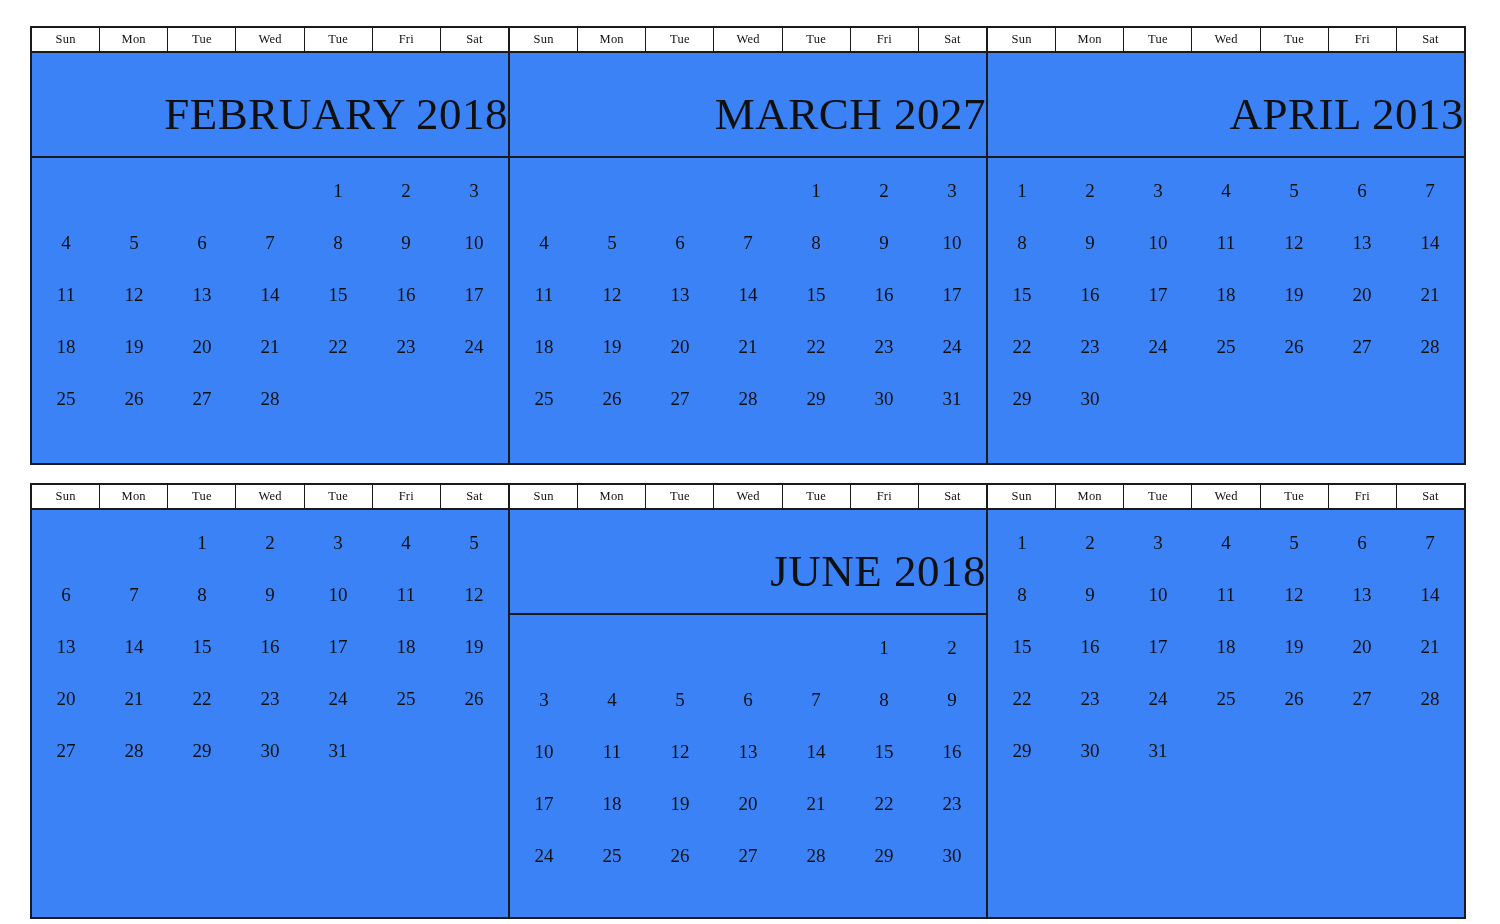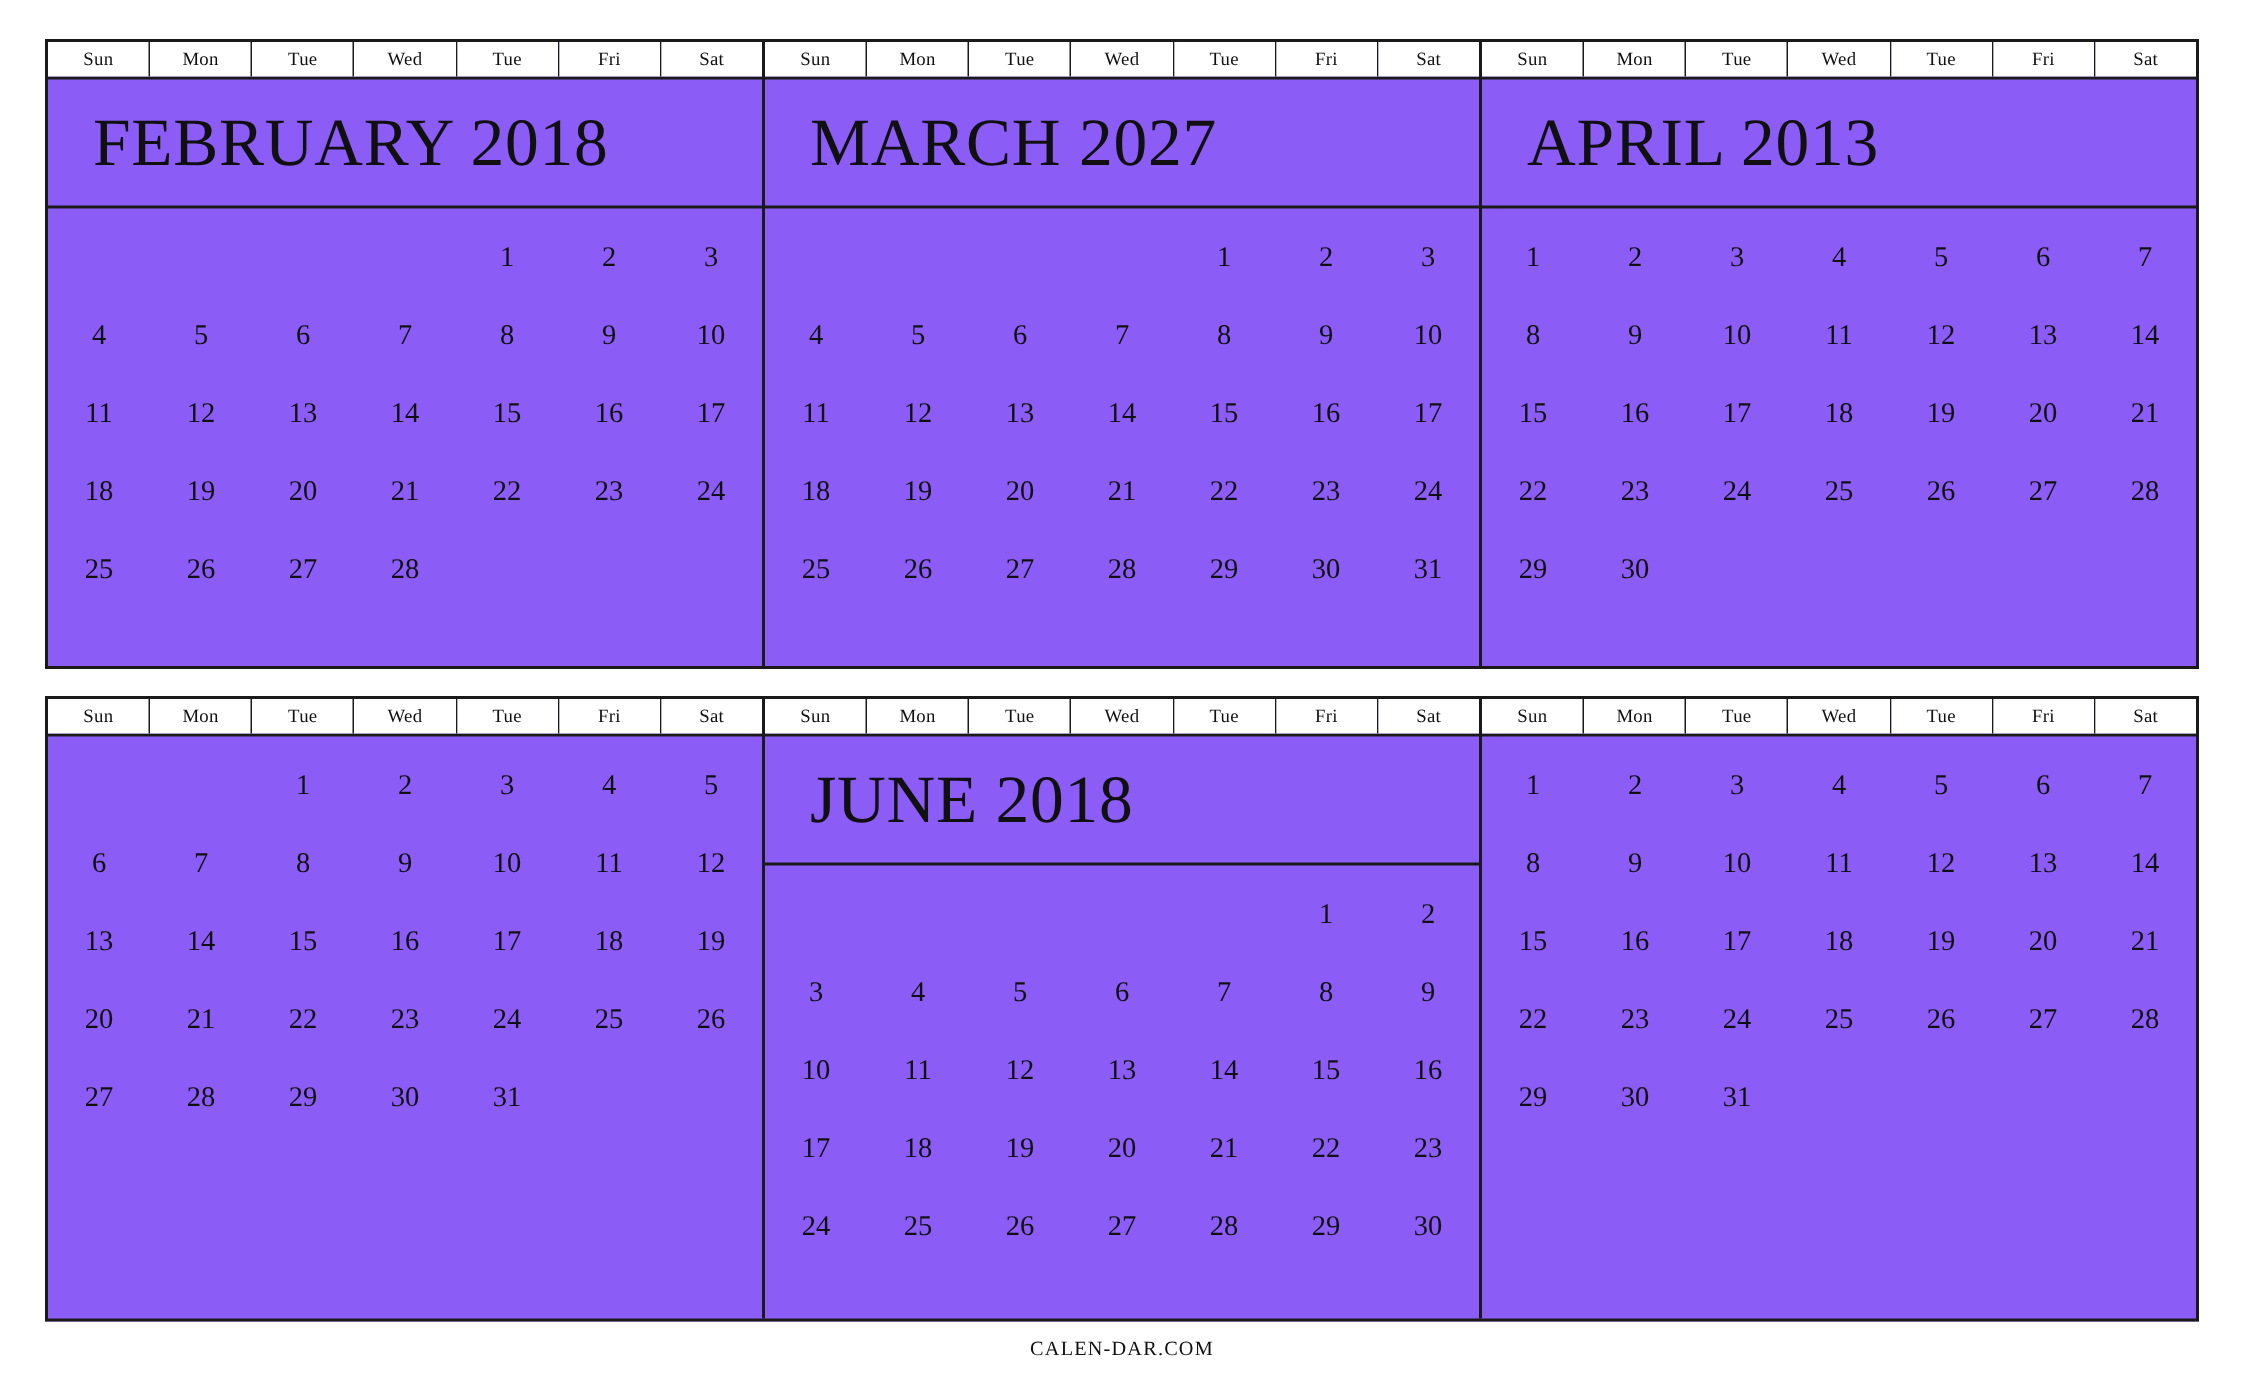--- a/index.html
+++ b/index.html
@@ -23,21 +23,21 @@
     box-sizing: border-box;
     padding: 26px 34px 0 30px;
   }
 
   .block {
     display: flex;
     flex-direction: row;
     width: 1436px;
     border: 2px solid #1a1a1a;
     box-sizing: border-box;
-    background: #8b5cf6;
+    background: #3b82f6;
   }
   .block + .block {
     margin-top: 18px;
   }
 
   .month {
     flex: 1 1 0;
     display: flex;
     flex-direction: column;
     box-sizing: border-box;
@@ -71,22 +71,23 @@
     border-right: none;
   }
 
   
   .title-band {
     height: 86px;
     border-bottom: 2px solid #1a1a1a;
     box-sizing: border-box;
     display: flex;
     align-items: center;
-    justify-content: flex-start;
+    justify-content: flex-end;
     padding-left: 30px;
+    margin-top: 19px;
   }
   .title-text {
     font-size: 45px;
     line-height: 1;
     font-weight: normal;
     letter-spacing: 0.5px;
     white-space: nowrap;
   }
 
   

